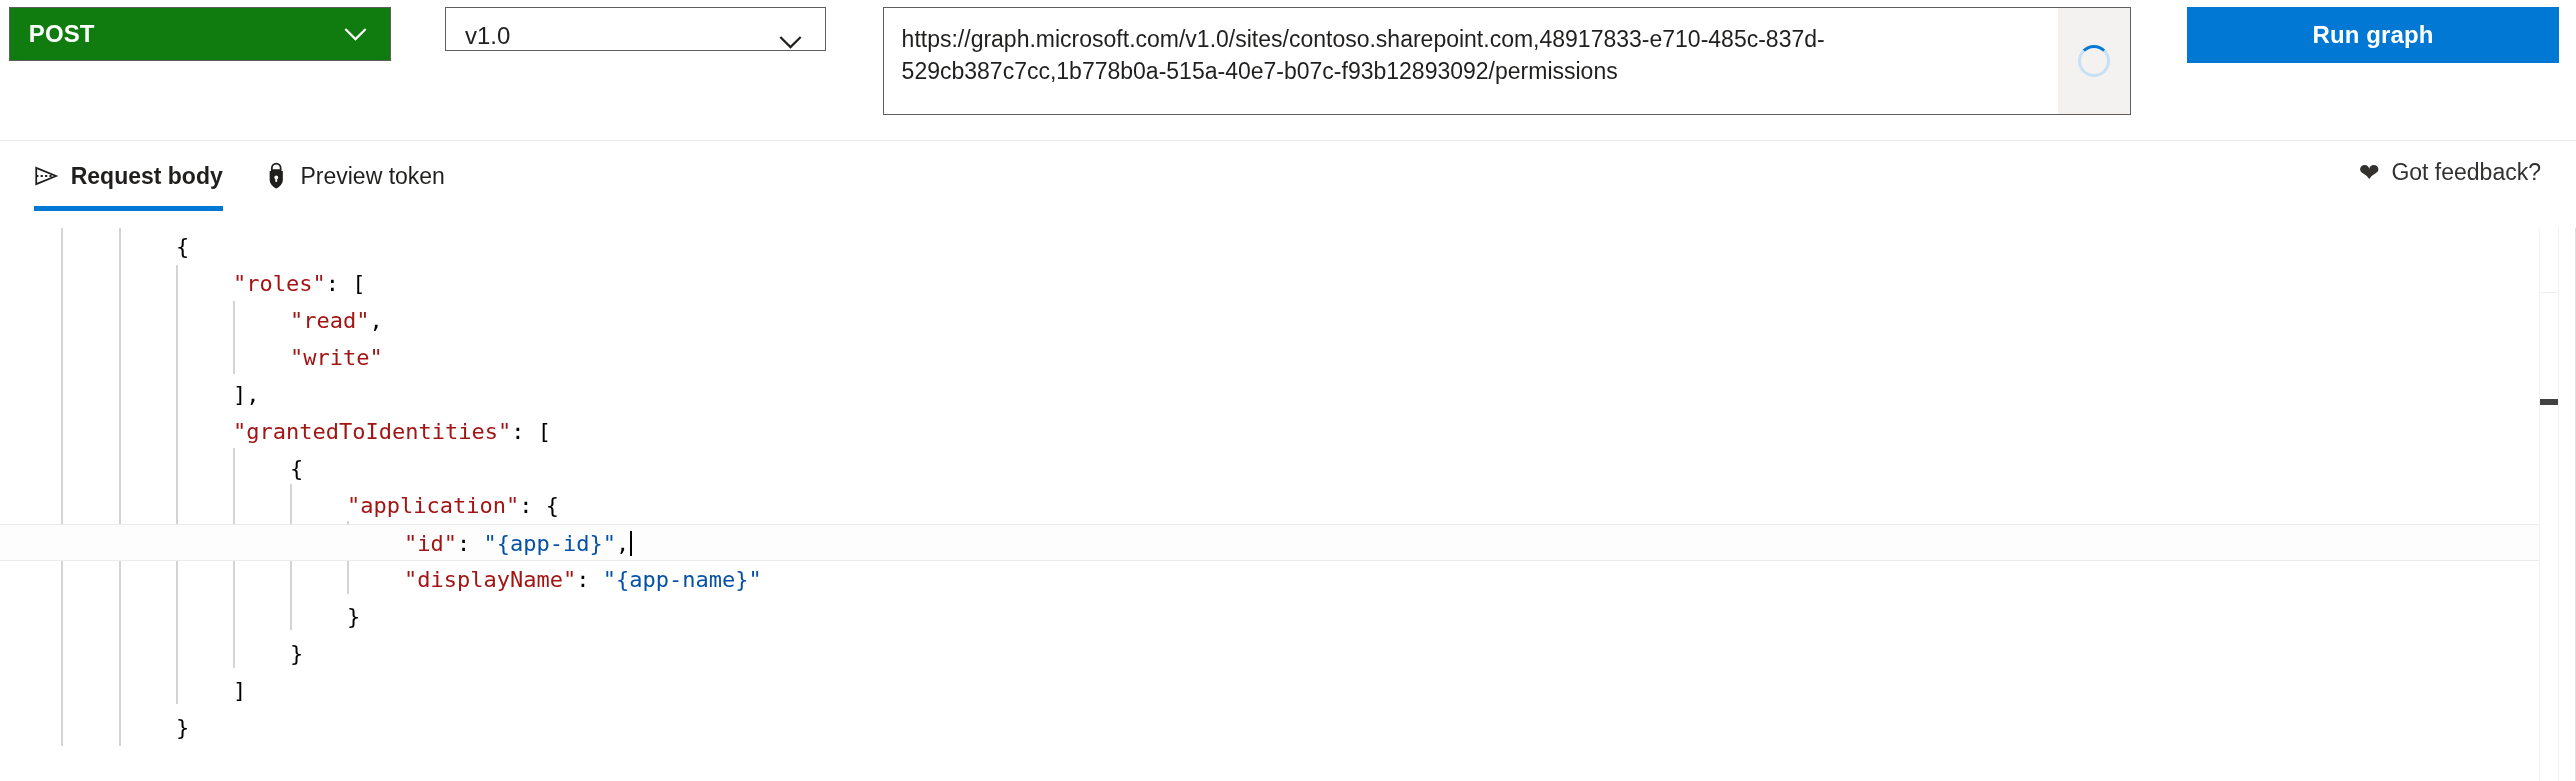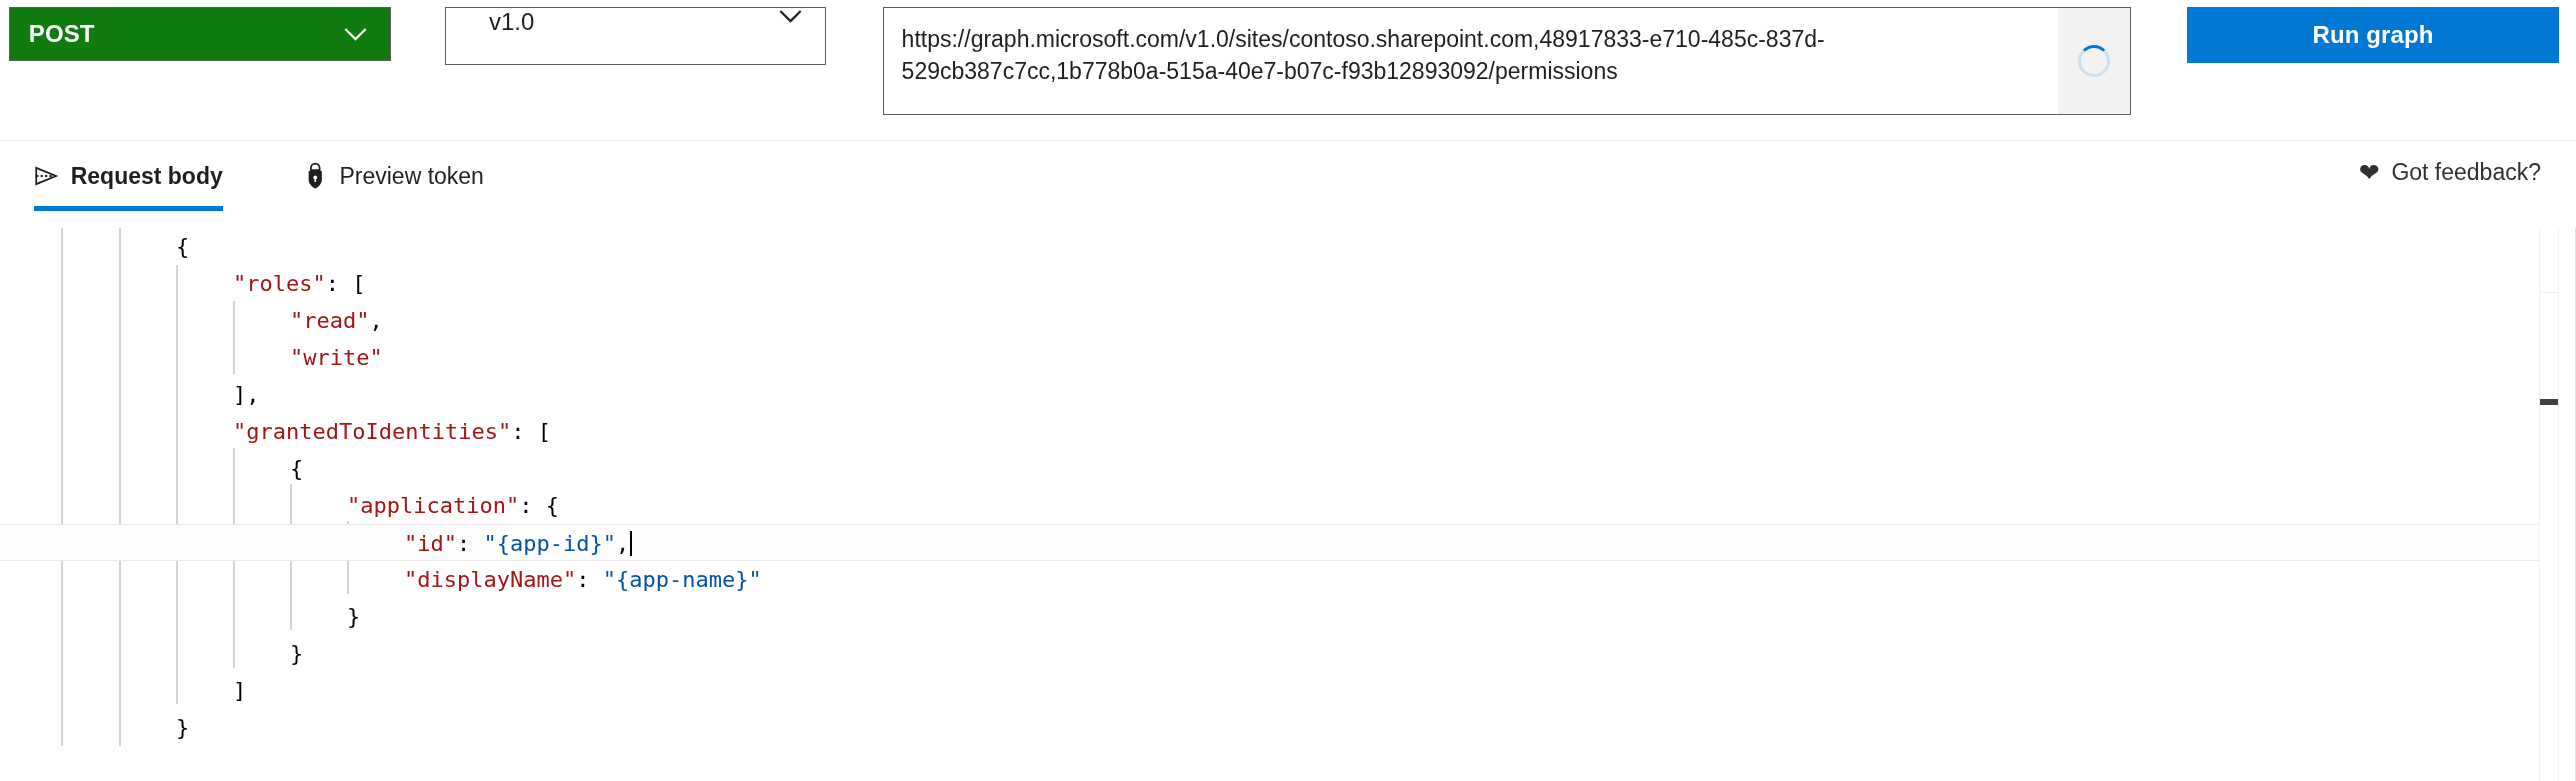--- a/index.html
+++ b/index.html
@@ -52,28 +52,27 @@
     display: flex;
     align-items: center;
   }
 
   
   #version-select {
     position: absolute;
     left: 445px;
     top: 7.3px;
     width: 381px;
-    height: 58px;
+    height: 44px;
     background: #ffffff;
     border: 1.5px solid #605e5c;
     box-sizing: border-box;
     display: flex;
-    align-items: flex-start;
-    cursor: pointer;
-    padding-left: 24px;
+    align-items: flex-end;
+    cursor: pointer;
   }
   #version-select .label {
     color: #201f1e;
     font-size: 24px;
     padding-left: 19px;
     flex: 1;
   }
   #version-select .chev {
     margin-right: 22px;
     display: flex;
@@ -150,21 +149,20 @@
     box-sizing: border-box;
     background: #ffffff;
   }
   #tab-list {
     position: absolute;
     left: 34px;
     top: 0;
     height: 87px;
     display: flex;
     align-items: flex-start;
-    gap: 39px;
   }
   .tab {
     display: flex;
     align-items: center;
     height: 70px;
     padding: 0 16px 0 0;
     margin-right: 25px;
     position: relative;
     cursor: pointer;
     font-size: 23px;

